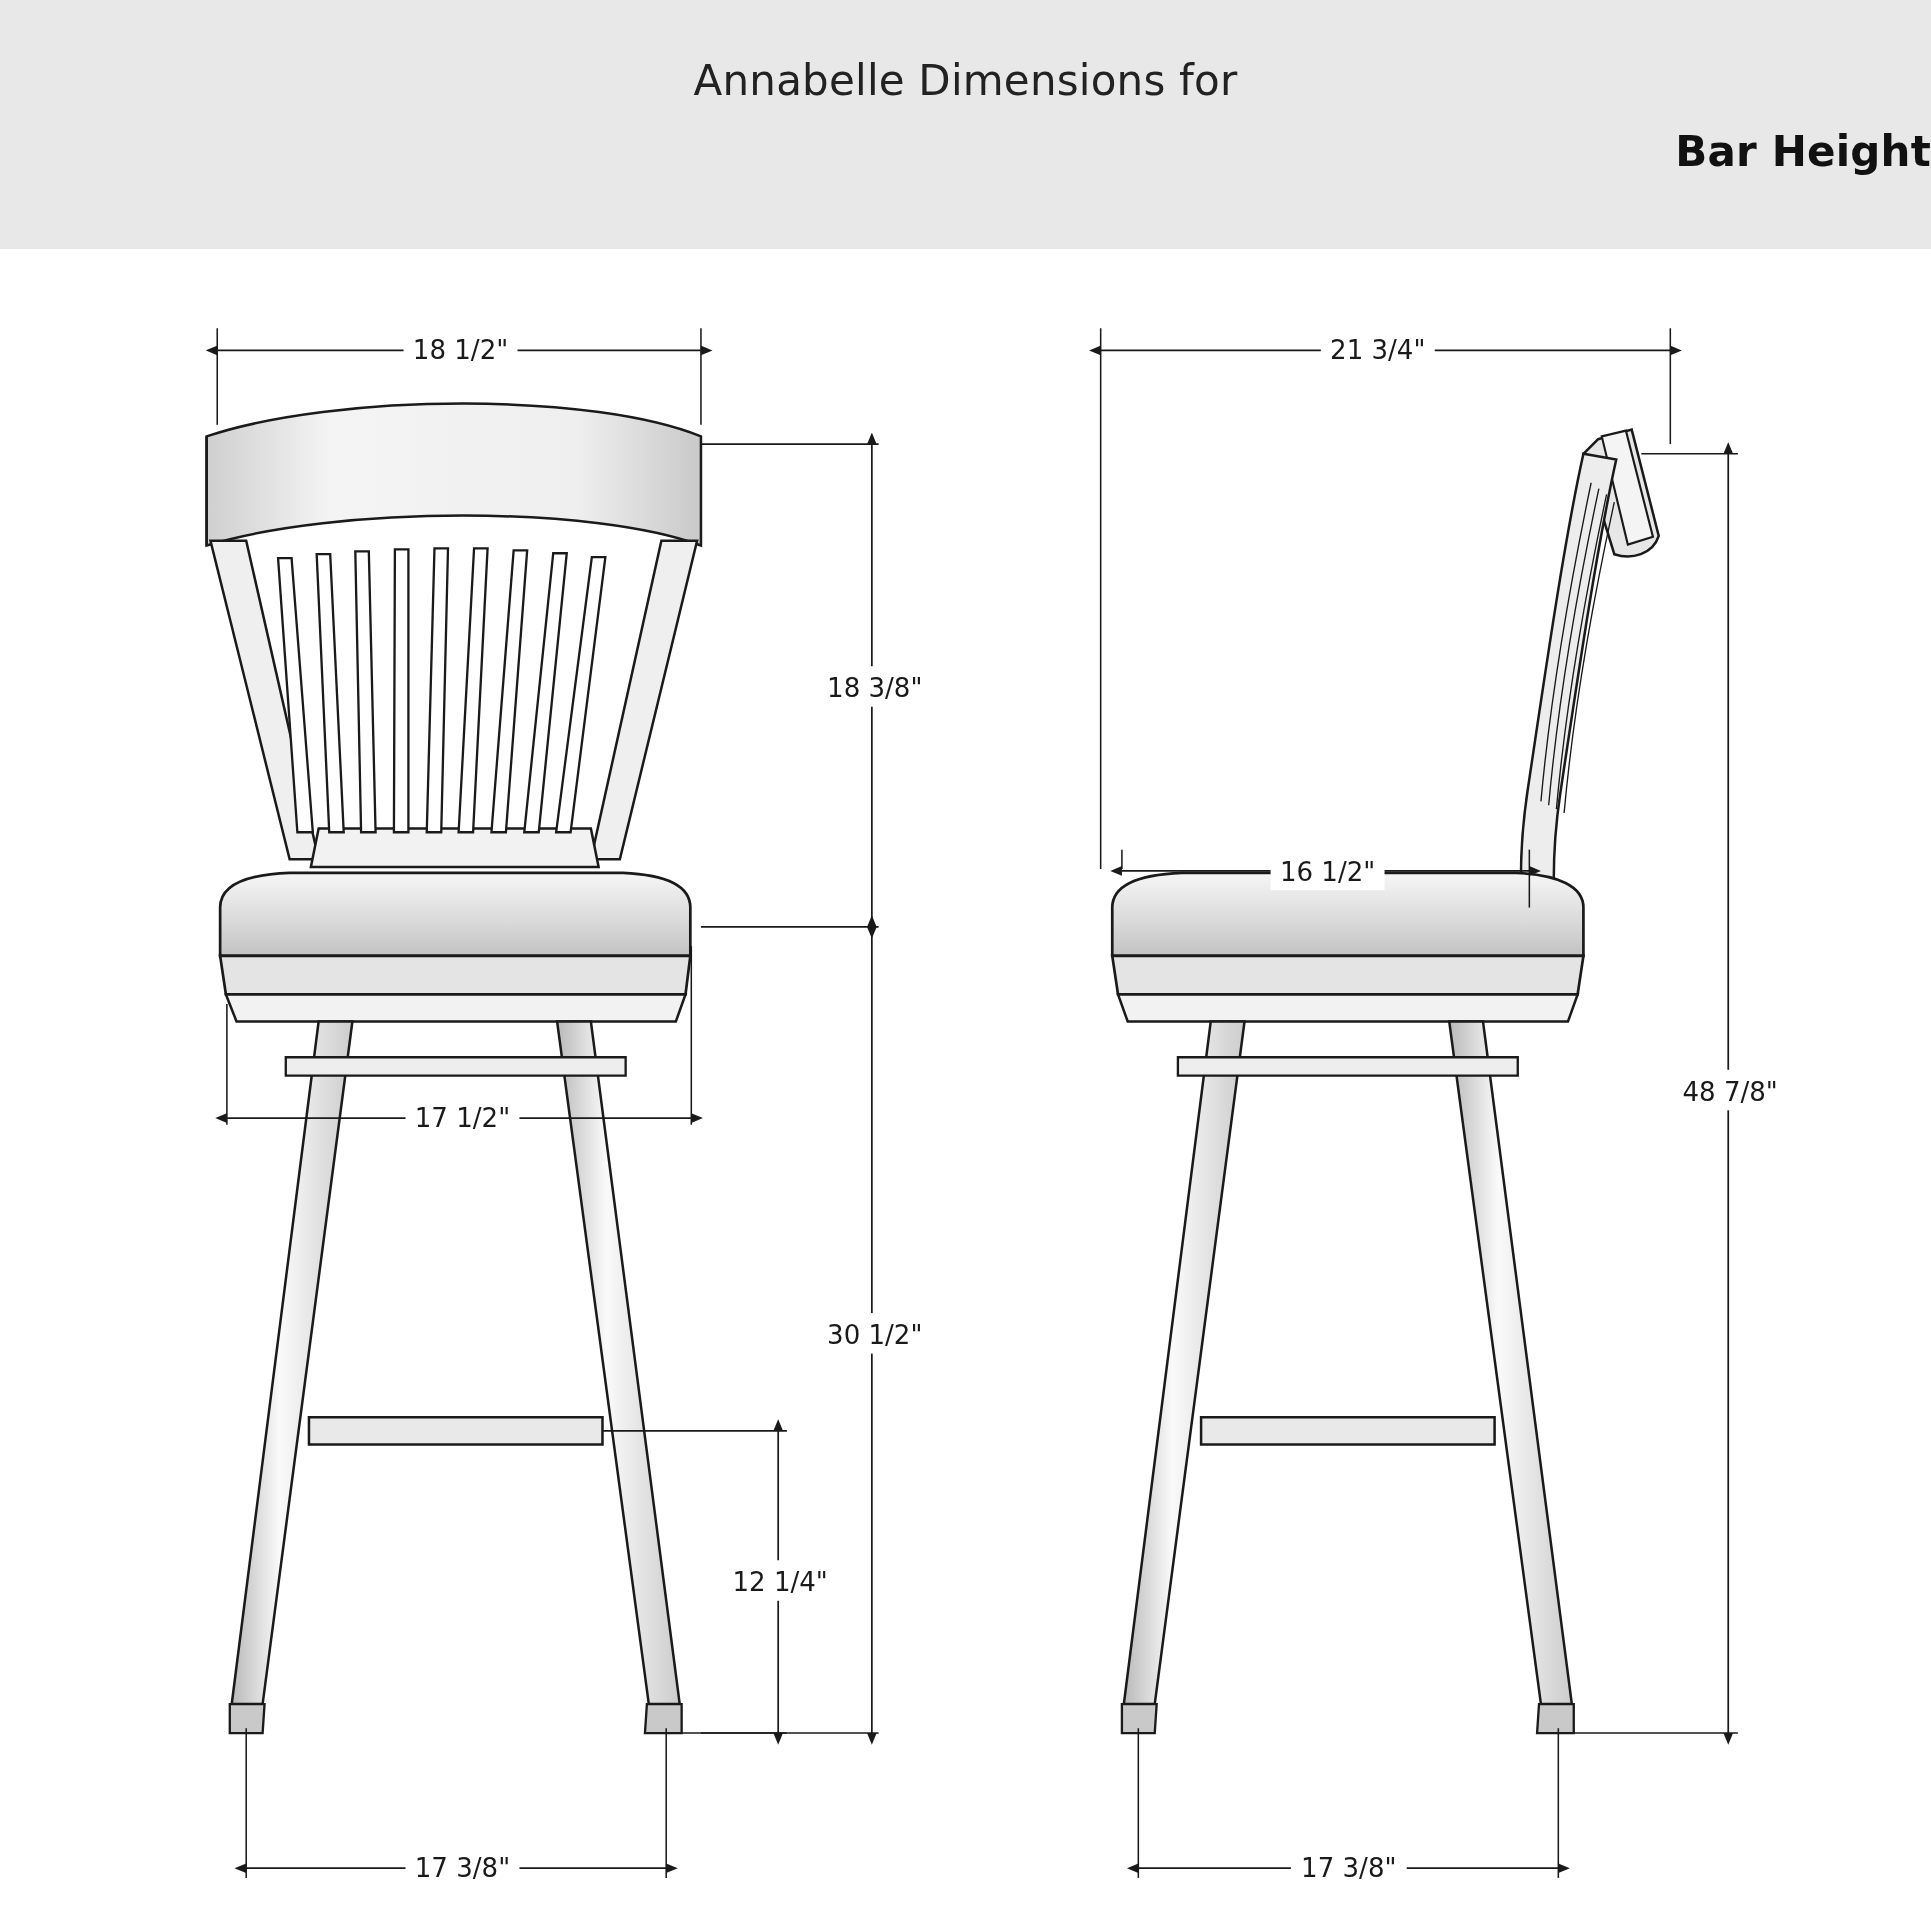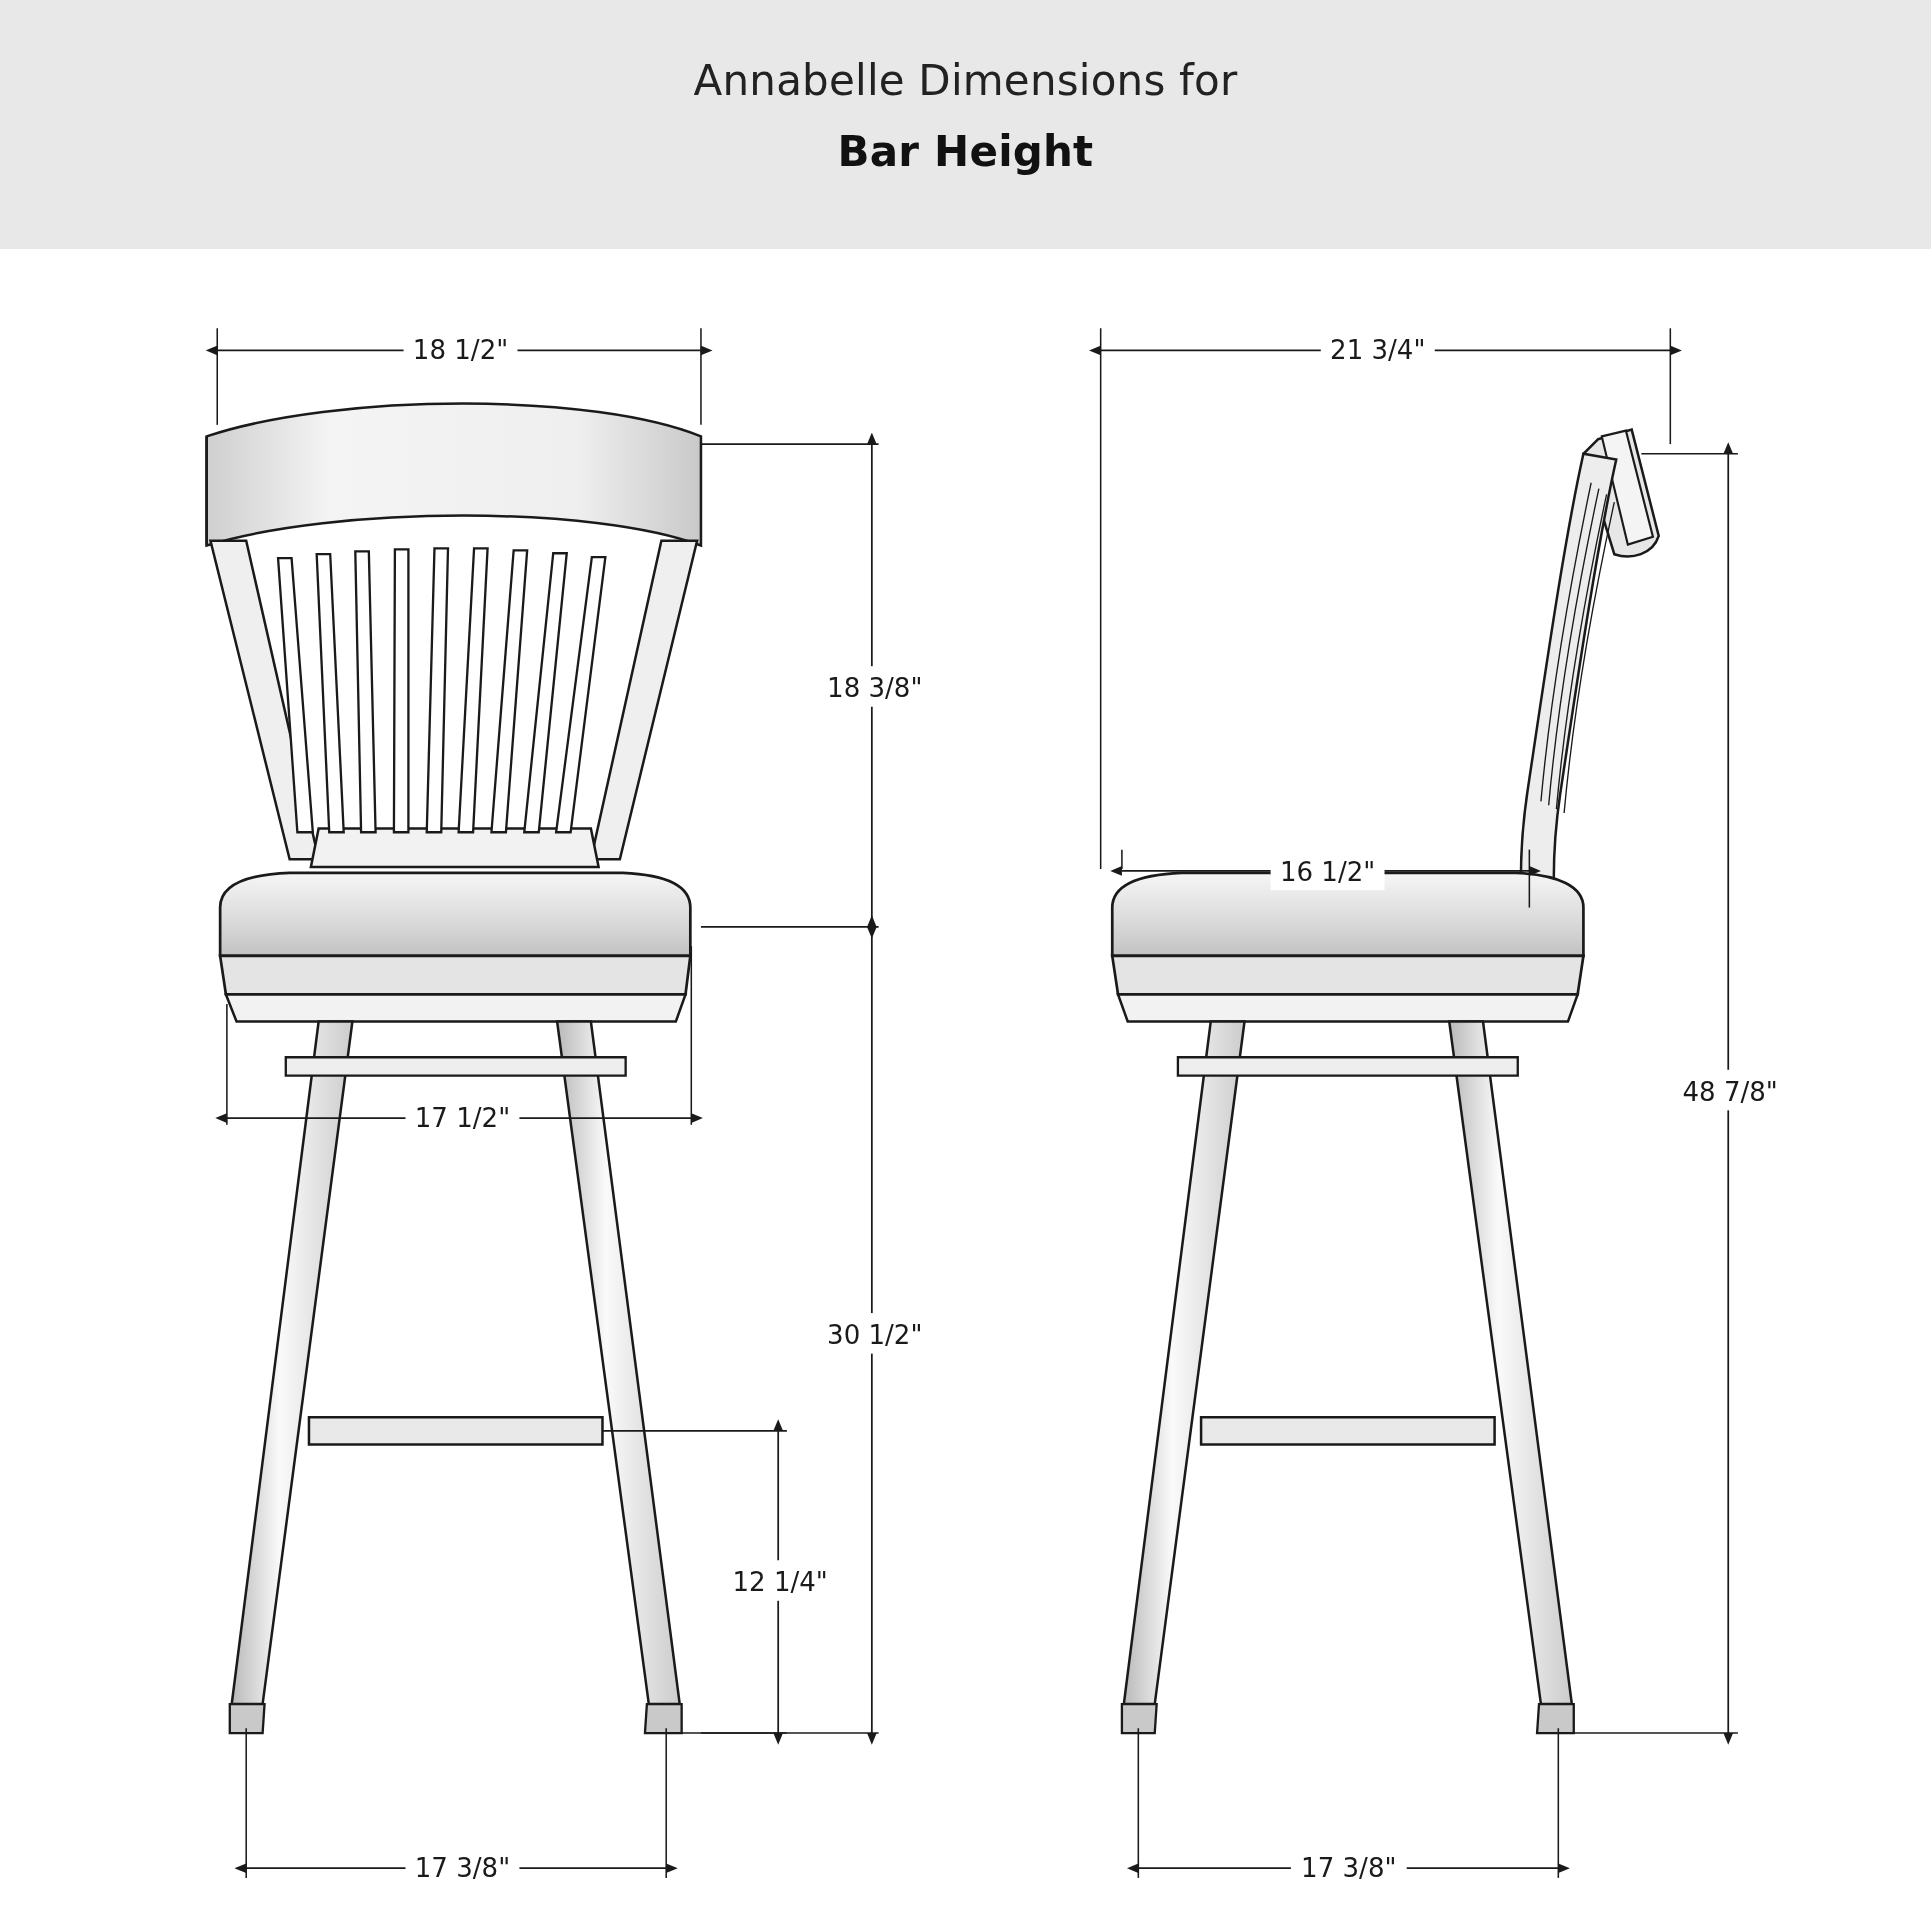--- a/index.html
+++ b/index.html
@@ -34,21 +34,21 @@
     font-size: 42px;
     font-weight: 400;
     color: #222222;
     letter-spacing: 0.2px;
   }
   #header .title-line2 {
     position: absolute;
     left: 0;
     top: 127px;
     width: 1931px;
-    text-align: center;
+    text-align: right;
     font-size: 42px;
     font-weight: 700;
     color: #111111;
     letter-spacing: 0.2px;
   }
 
   
   #drawing {
     position: absolute;
     left: 0;

